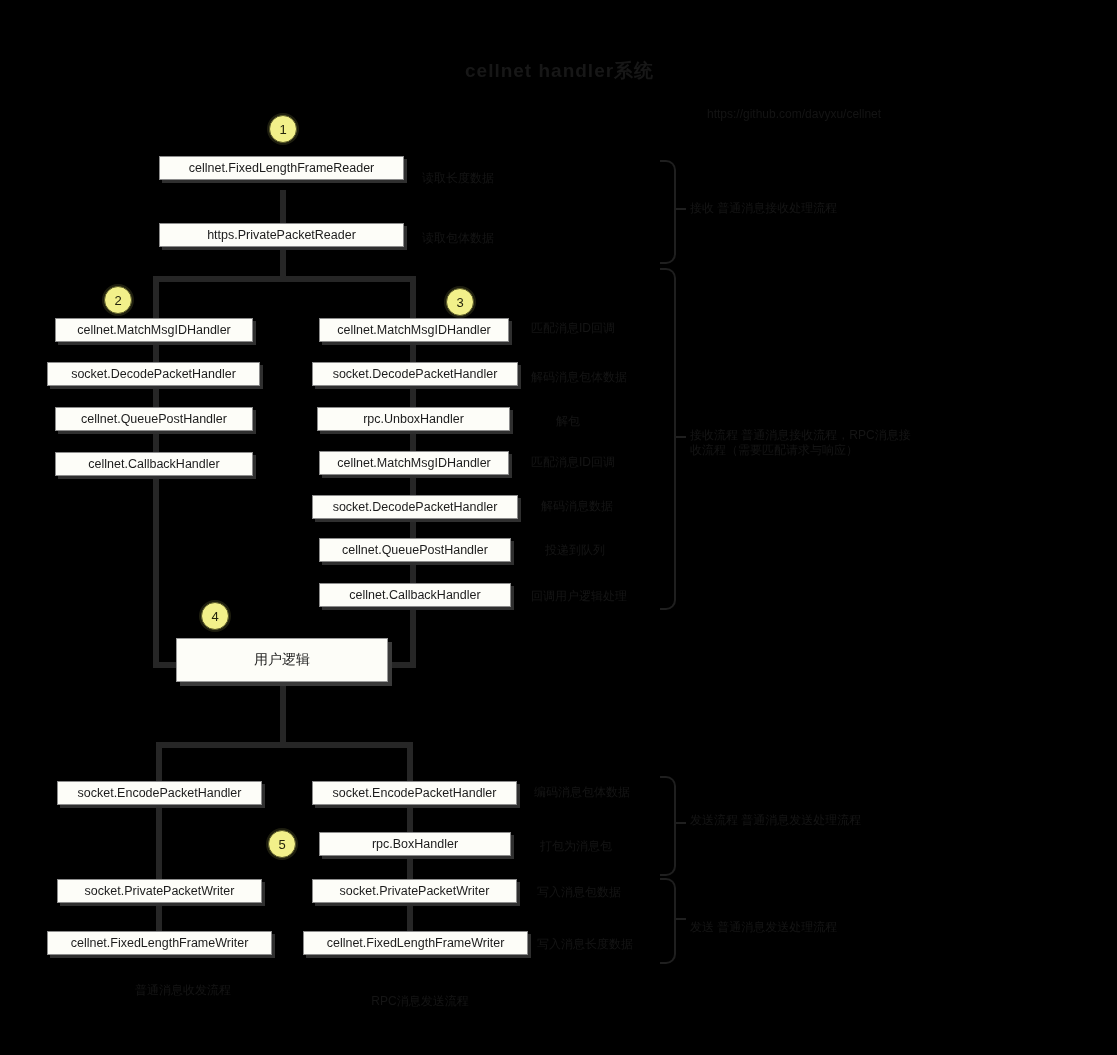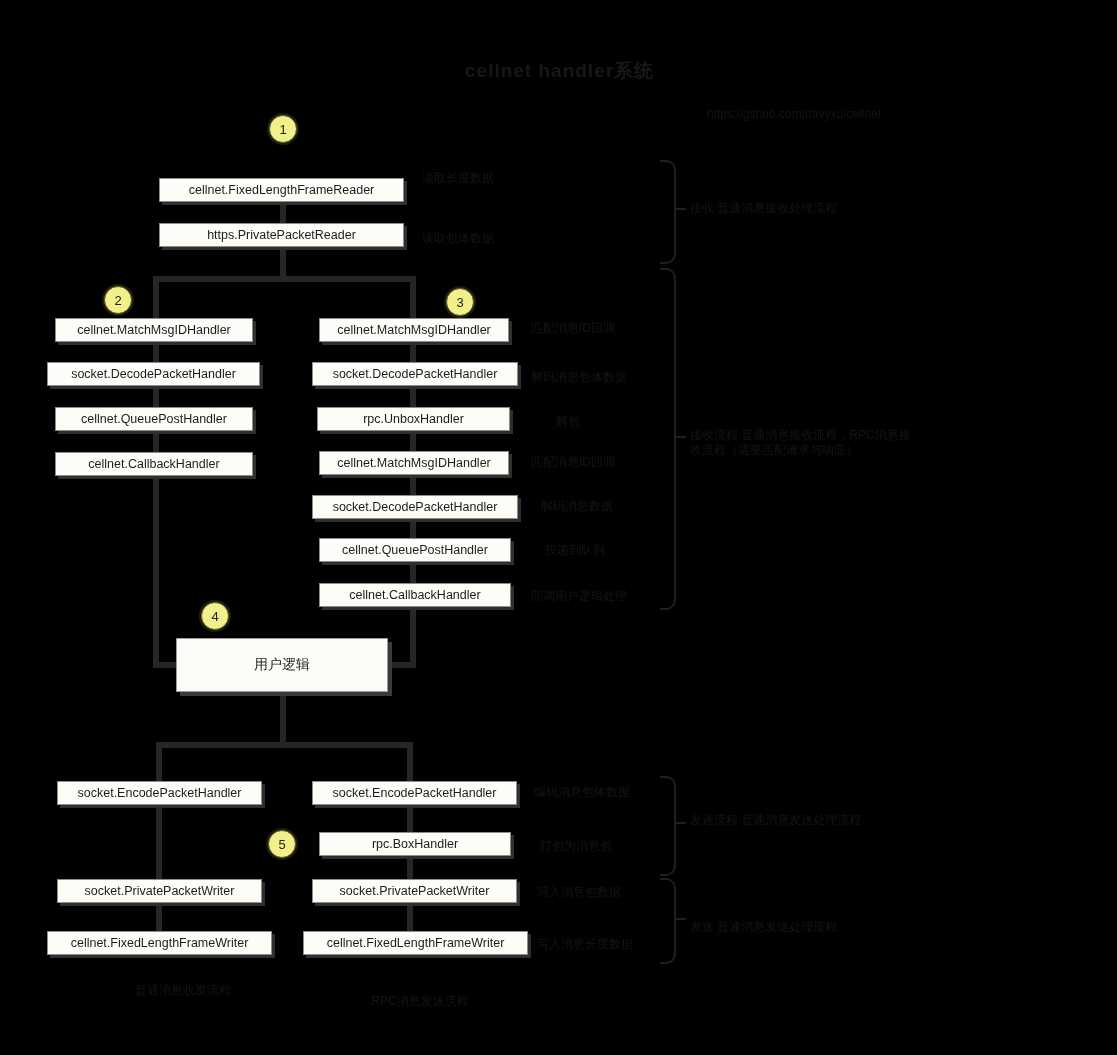--- a/index.html
+++ b/index.html
@@ -48,21 +48,21 @@
     font-size: 12.5px;
     display: flex;
     align-items: center;
     justify-content: center;
     height: 24px;
     box-shadow: 3px 3px 0 0 #2f2f2f;
     z-index: 5;
     white-space: nowrap;
   }
   .node.big {
-    height: 54px;
+    height: 44px;
     font-size: 14px;
     box-shadow: 4px 4px 0 0 #3a3a3a;
     border: 1px solid #9a9a9a;
   }
 
   
   .badge {
     position: absolute;
     width: 26px;
     height: 26px;
@@ -143,21 +143,21 @@
   <div class="line v" style="left:407px; top:742px; height:42px;"></div>
   <div class="line v" style="left:156px; top:784px; height:170px;"></div>
   <div class="line v" style="left:407px; top:784px; height:170px;"></div>
 
   <div class="badge" style="left:269px; top:115px;">1</div>
   <div class="badge" style="left:104px; top:286px;">2</div>
   <div class="badge" style="left:446px; top:288px;">3</div>
   <div class="badge" style="left:201px; top:602px;">4</div>
   <div class="badge" style="left:268px; top:830px;">5</div>
 
-  <div class="node" style="left:159px; top:178px; width:245px;">cellnet.FixedLengthFrameReader</div>
+  <div class="node" style="left:159px; top:156px; width:245px;">cellnet.FixedLengthFrameReader</div>
   <div class="node" style="left:159px; top:223px; width:245px;">https.PrivatePacketReader</div>
 
   <div class="node" style="left:55px; top:318px; width:198px;">cellnet.MatchMsgIDHandler</div>
   <div class="node" style="left:47px; top:362px; width:213px;">socket.DecodePacketHandler</div>
   <div class="node" style="left:55px; top:407px; width:198px;">cellnet.QueuePostHandler</div>
   <div class="node" style="left:55px; top:452px; width:198px;">cellnet.CallbackHandler</div>
 
   <div class="node" style="left:319px; top:318px; width:190px;">cellnet.MatchMsgIDHandler</div>
   <div class="node" style="left:312px; top:362px; width:206px;">socket.DecodePacketHandler</div>
   <div class="node" style="left:317px; top:407px; width:193px;">rpc.UnboxHandler</div>

